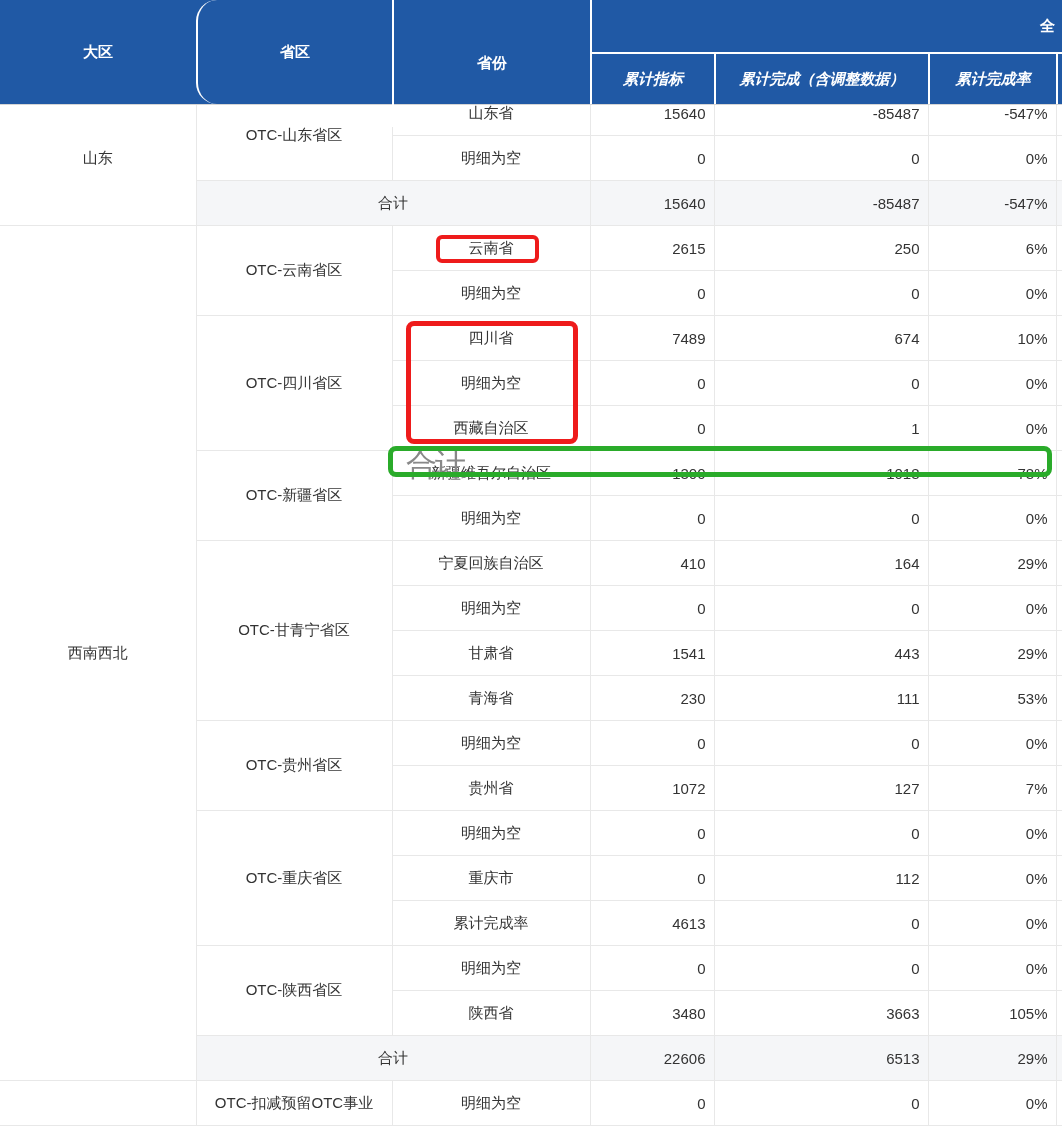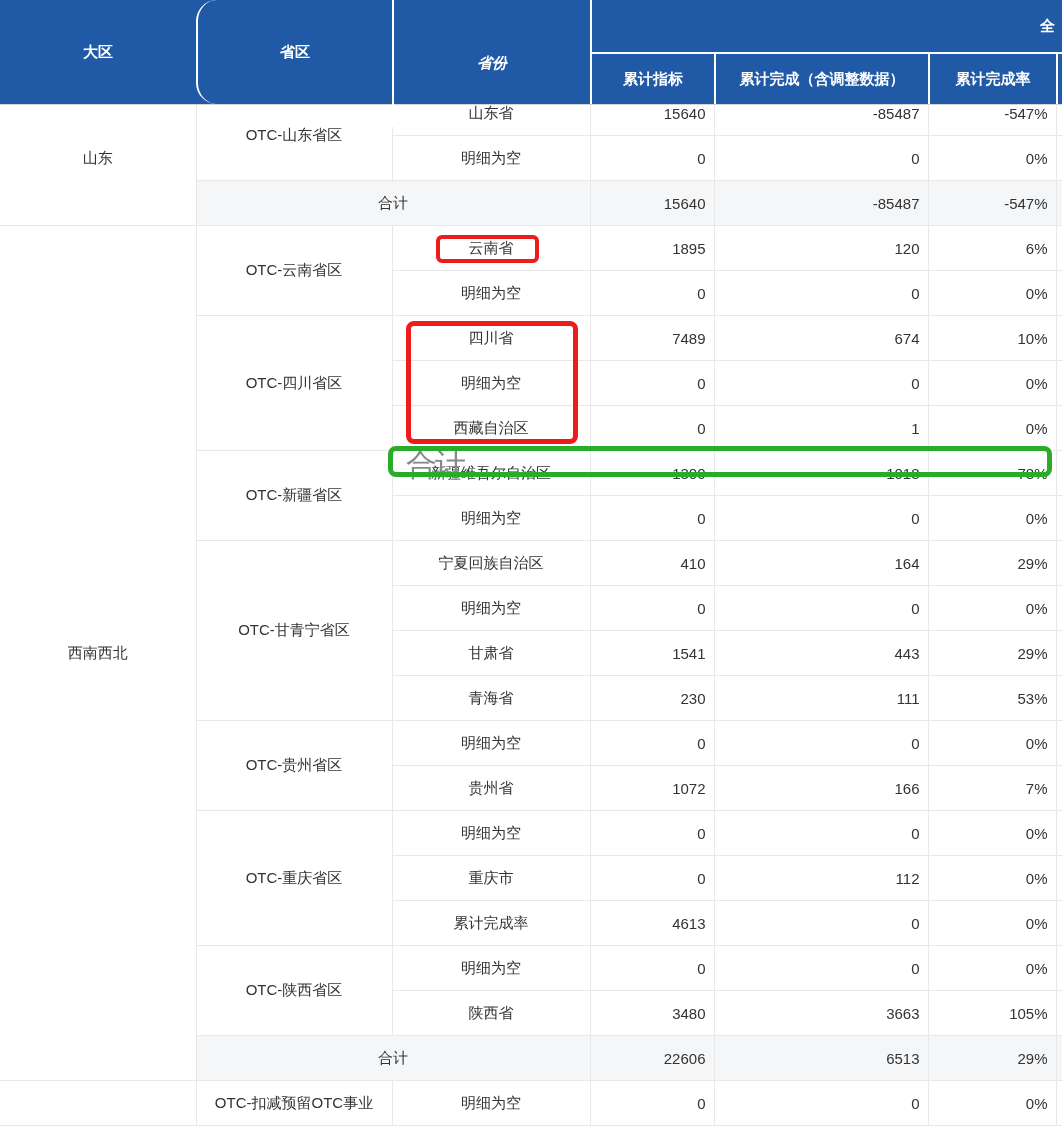--- a/index.html
+++ b/index.html
@@ -23,24 +23,24 @@
   
   .hdr {
     position:absolute; top:0; left:0; width:1062px; height:104px;
     background:#2059a5; z-index:5; border-bottom:1px solid #d5d5d5; box-sizing:content-box;
   }
   .hcell {
     position:absolute; box-sizing:border-box; color:#fff; font-weight:bold; font-size:15px;
     display:flex; align-items:center; justify-content:center; overflow:hidden; white-space:nowrap;
   }
   .wl { border-left:2px solid #fff; }
-  .wt { border-top:2px solid #fff; }
+  .wt { border-top:2px solid #fff;font-style:italic; }
   #h-region { left:0;    top:0;  width:196px; height:104px; }
   #h-pa     { left:196px;top:0;  width:196px; height:104px;border-radius:21px; }
-  #h-prov   { left:392px;top:0;  width:198px; height:127px;font-style:italic; }
+  #h-prov   { left:392px;top:0;  width:198px; height:127px; }
   #h-group  { left:590px;top:0;  width:472px; height:52px; justify-content:flex-start; padding-left:448px; }
   #h-sub1   { left:590px;top:52px; width:124px; height:52px; }
   #h-sub2   { left:714px;top:52px; width:214px; height:52px; }
   #h-sub3   { left:928px;top:52px; width:128px; height:52px; }
   #h-stub   { left:1056px;top:52px; width:6px;  height:52px; }
   
   .anno { position:absolute; box-sizing:border-box; pointer-events:none; }
   #red-box-1 { left:436px; top:235px; width:103px; height:28px;
                border:4px solid #ee1b1b; border-radius:6px; z-index:9; }
   #red-box-2 { left:406px; top:321px; width:172px; height:123px;
@@ -91,22 +91,22 @@
           <td class="num">15640</td>
           <td class="num">-85487</td>
           <td class="num">-547%</td>
           <td class="stub"></td>
         </tr>
 
         <tr>
           <td rowspan="19">西南西北</td>
           <td rowspan="2">OTC-云南省区</td>
           <td>云南省</td>
-          <td class="num">1895</td>
-          <td class="num">120</td>
+          <td class="num">2615</td>
+          <td class="num">250</td>
           <td class="num">6%</td>
           <td class="stub"></td>
         </tr>
         <tr>
           <td>明细为空</td>
           <td class="num">0</td>
           <td class="num">0</td>
           <td class="num">0%</td>
           <td class="stub"></td>
         </tr>
@@ -184,21 +184,21 @@
           <td rowspan="2">OTC-贵州省区</td>
           <td>明细为空</td>
           <td class="num">0</td>
           <td class="num">0</td>
           <td class="num">0%</td>
           <td class="stub"></td>
         </tr>
         <tr>
           <td>贵州省</td>
           <td class="num">1072</td>
-          <td class="num">166</td>
+          <td class="num">127</td>
           <td class="num">7%</td>
           <td class="stub"></td>
         </tr>
 
         <tr>
           <td rowspan="3">OTC-重庆省区</td>
           <td>明细为空</td>
           <td class="num">0</td>
           <td class="num">0</td>
           <td class="num">0%</td>

